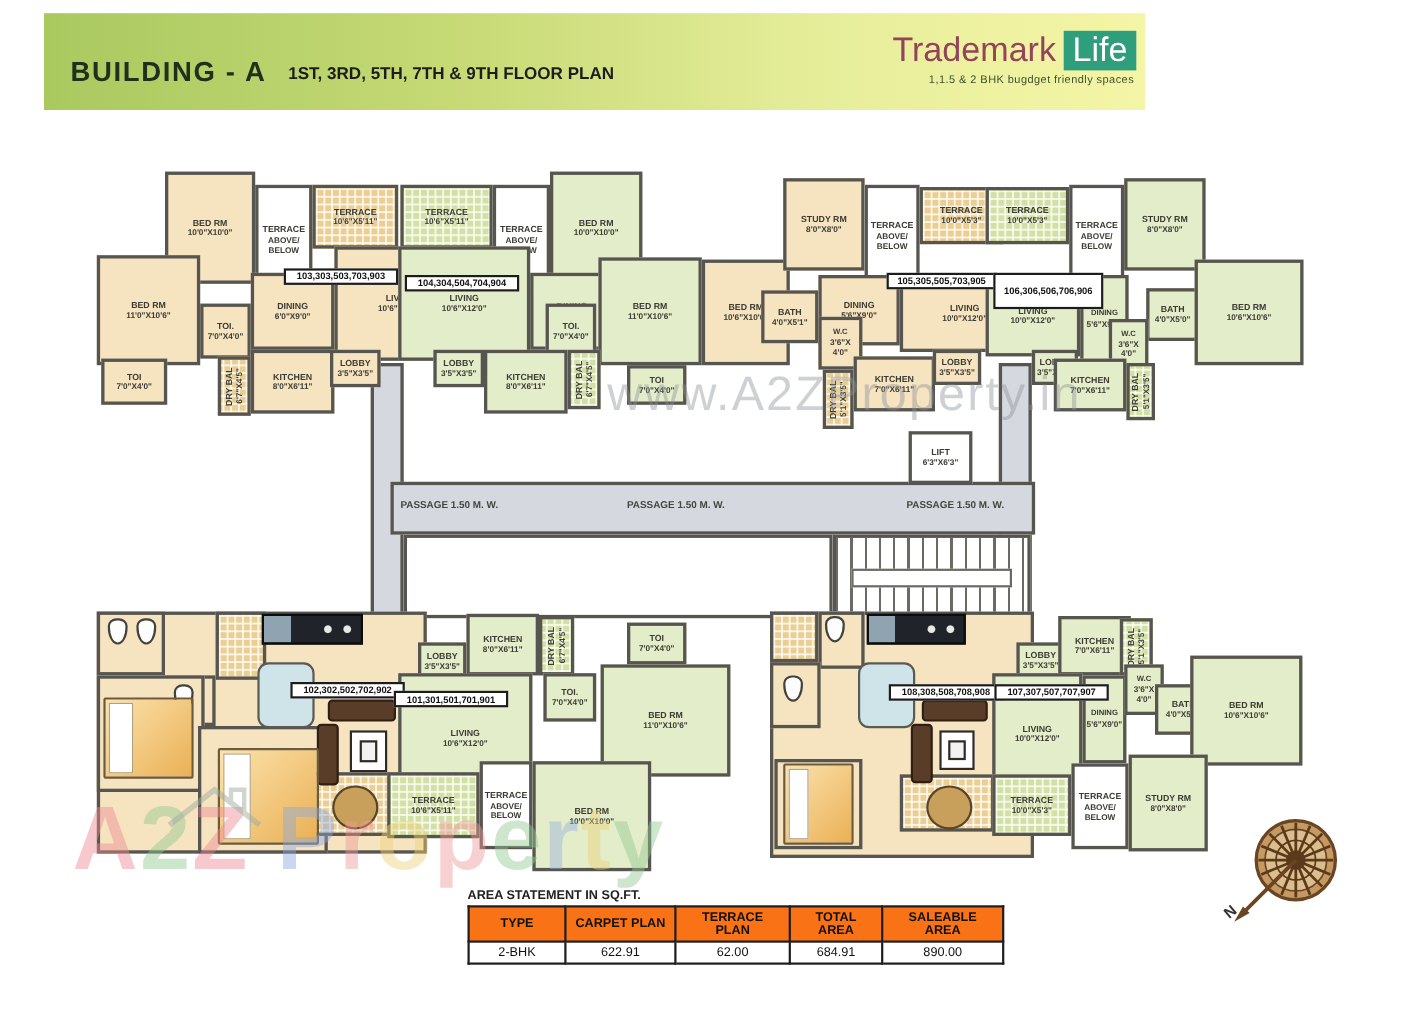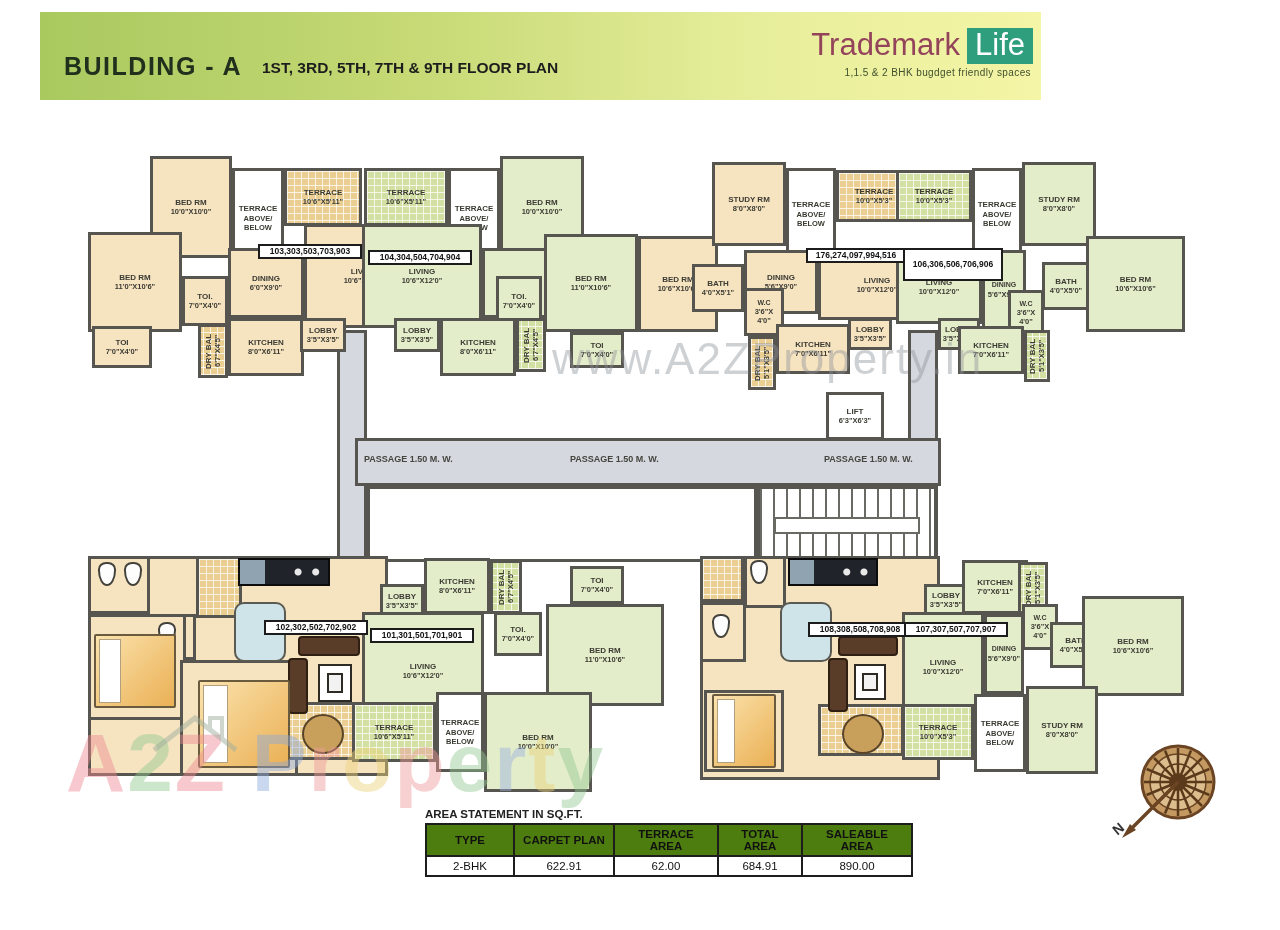--- a/index.html
+++ b/index.html
@@ -67,21 +67,21 @@
   #wm-brand{position:absolute;left:66px;top:722px;font-size:82px;font-weight:700;
     opacity:.45;letter-spacing:2px;z-index:40;pointer-events:none;line-height:1;}
   #house-wm{position:absolute;left:150px;top:712px;opacity:.5;z-index:41;pointer-events:none;}
 
   
   #area-block{position:absolute;left:425px;top:808px;z-index:50;}
   #area-title{font-size:11.5px;font-weight:700;color:#222;margin-bottom:3px;}
   #area-table{border-collapse:collapse;background:#fff;}
   #area-table th,#area-table td{border:2px solid #1d1d1d;font-size:11.5px;padding:3px 8px;
     text-align:center;color:#111;}
-  #area-table th{background:#4d7c0f;font-weight:700;}
+  #area-table th{background:#f97316;font-weight:700;}
   #area-table td{font-weight:400;}
   #area-table th:nth-child(1),#area-table td:nth-child(1){width:70px;}
   #area-table th:nth-child(2),#area-table td:nth-child(2){width:82px;}
   #area-table th:nth-child(3),#area-table td:nth-child(3){width:86px;}
   #area-table th:nth-child(4),#area-table td:nth-child(4){width:66px;}
   #area-table th:nth-child(5),#area-table td:nth-child(5){width:92px;}
 
   #compass{position:absolute;left:1112px;top:732px;z-index:45;}
 </style>
 </head>
@@ -393,29 +393,29 @@
         <div class="l1">STUDY RM</div>
         <div class="l2">8'0"X8'0"</div>
       </div>
       <div class="room fill-unitbox" style="left: 258px; top: 244px; width: 104px; height: 15px;">
         <div class="l1">103,303,503,703,903</div>
       </div>
       <div class="room fill-unitbox" style="left: 368px; top: 250px; width: 104px; height: 15px;">
         <div class="l1">104,304,504,704,904</div>
       </div>
       <div class="room fill-unitbox" style="left: 806px; top: 248px; width: 100px; height: 15px;">
-        <div class="l1">176,274,097,994,516</div>
+        <div class="l1">105,305,505,703,905</div>
       </div>
       <div class="room fill-unitbox" style="left: 903px; top: 248px; width: 100px; height: 33px;">
         <div class="l1">106,306,506,706,906</div>
       </div>
       <div class="room fill-unitbox" style="left: 264px; top: 620px; width: 104px; height: 15px;">
         <div class="l1">102,302,502,702,902</div>
       </div>
-      <div class="room fill-unitbox" style="left: 370px; top: 628px; width: 104px; height: 15px;">
+      <div class="room fill-unitbox" style="left: 358px; top: 628px; width: 104px; height: 15px; justify-content: flex-end;">
         <div class="l1">101,301,501,701,901</div>
       </div>
       <div class="room fill-unitbox" style="left: 808px; top: 622px; width: 104px; height: 15px;">
         <div class="l1">108,308,508,708,908</div>
       </div>
       <div class="room fill-unitbox" style="left: 904px; top: 622px; width: 104px; height: 15px;">
         <div class="l1">107,307,507,707,907</div>
       </div>
       <div class="room fill-label" style="left: 364px; top: 454px; width: 120px; height: 14px;">
         <div class="l1">PASSAGE 1.50 M. W.</div>
@@ -455,21 +455,21 @@
   </svg>
   <div id="wm-brand"><span style="color: rgb(239, 138, 147);">A</span><span style="color: rgb(143, 201, 143);">2</span><span style="color: rgb(239, 138, 147);">Z</span><span style="color: rgb(255, 255, 255);"> </span><span style="color: rgb(138, 168, 220);">P</span><span style="color: rgb(239, 154, 154);">r</span><span style="color: rgb(236, 210, 122);">o</span><span style="color: rgb(239, 154, 154);">p</span><span style="color: rgb(147, 201, 147);">e</span><span style="color: rgb(154, 177, 224);">r</span><span style="color: rgb(236, 210, 122);">t</span><span style="color: rgb(147, 201, 147);">y</span></div>
 
   <div id="area-block">
     <div id="area-title">AREA STATEMENT IN SQ.FT.</div>
     <table id="area-table">
       <thead>
           <tr id="area-head-row">
             <th>TYPE</th>
             <th>CARPET PLAN</th>
-            <th>TERRACE AREA</th>
+            <th>TERRACE PLAN</th>
             <th>TOTAL AREA</th>
             <th>SALEABLE AREA</th>
           </tr>
         </thead>
       <tbody id="area-body">
           <tr>
             <td>2-BHK</td>
             <td>622.91</td>
             <td>62.00</td>
             <td>684.91</td>

